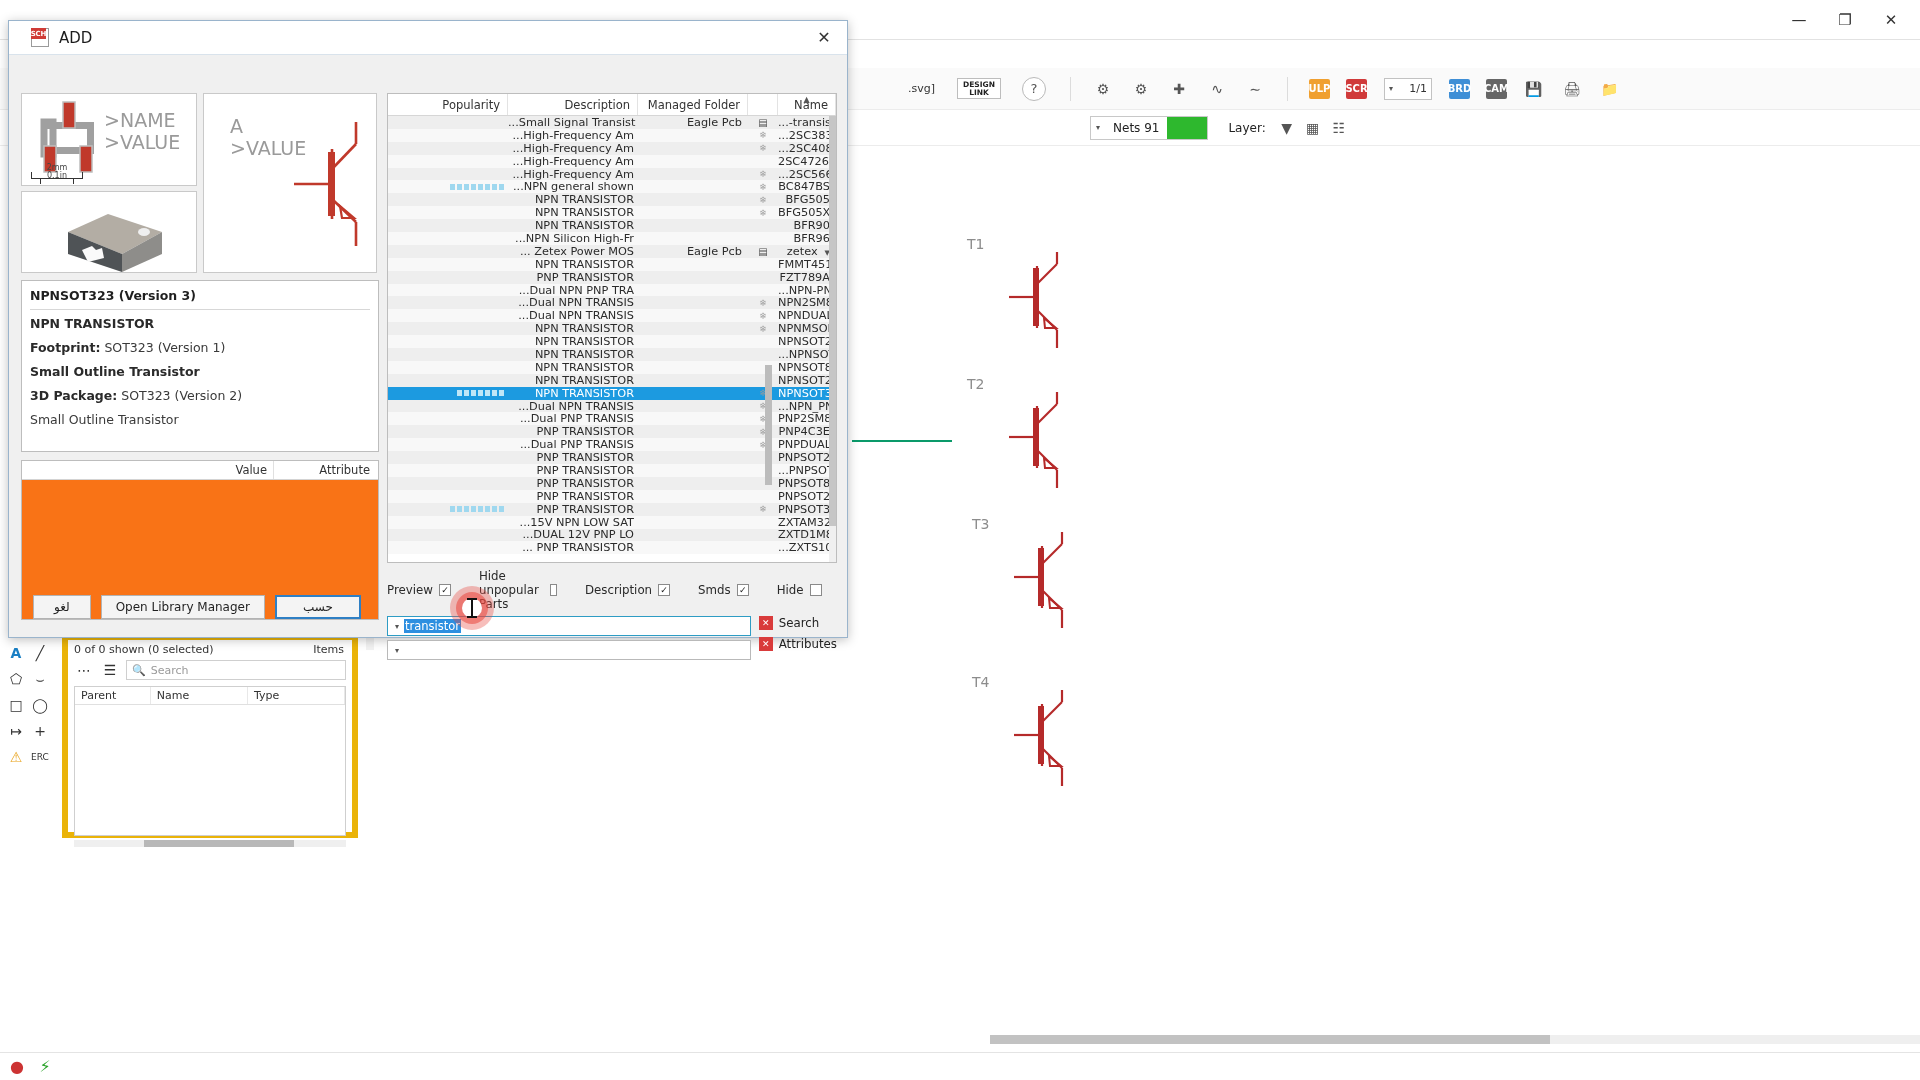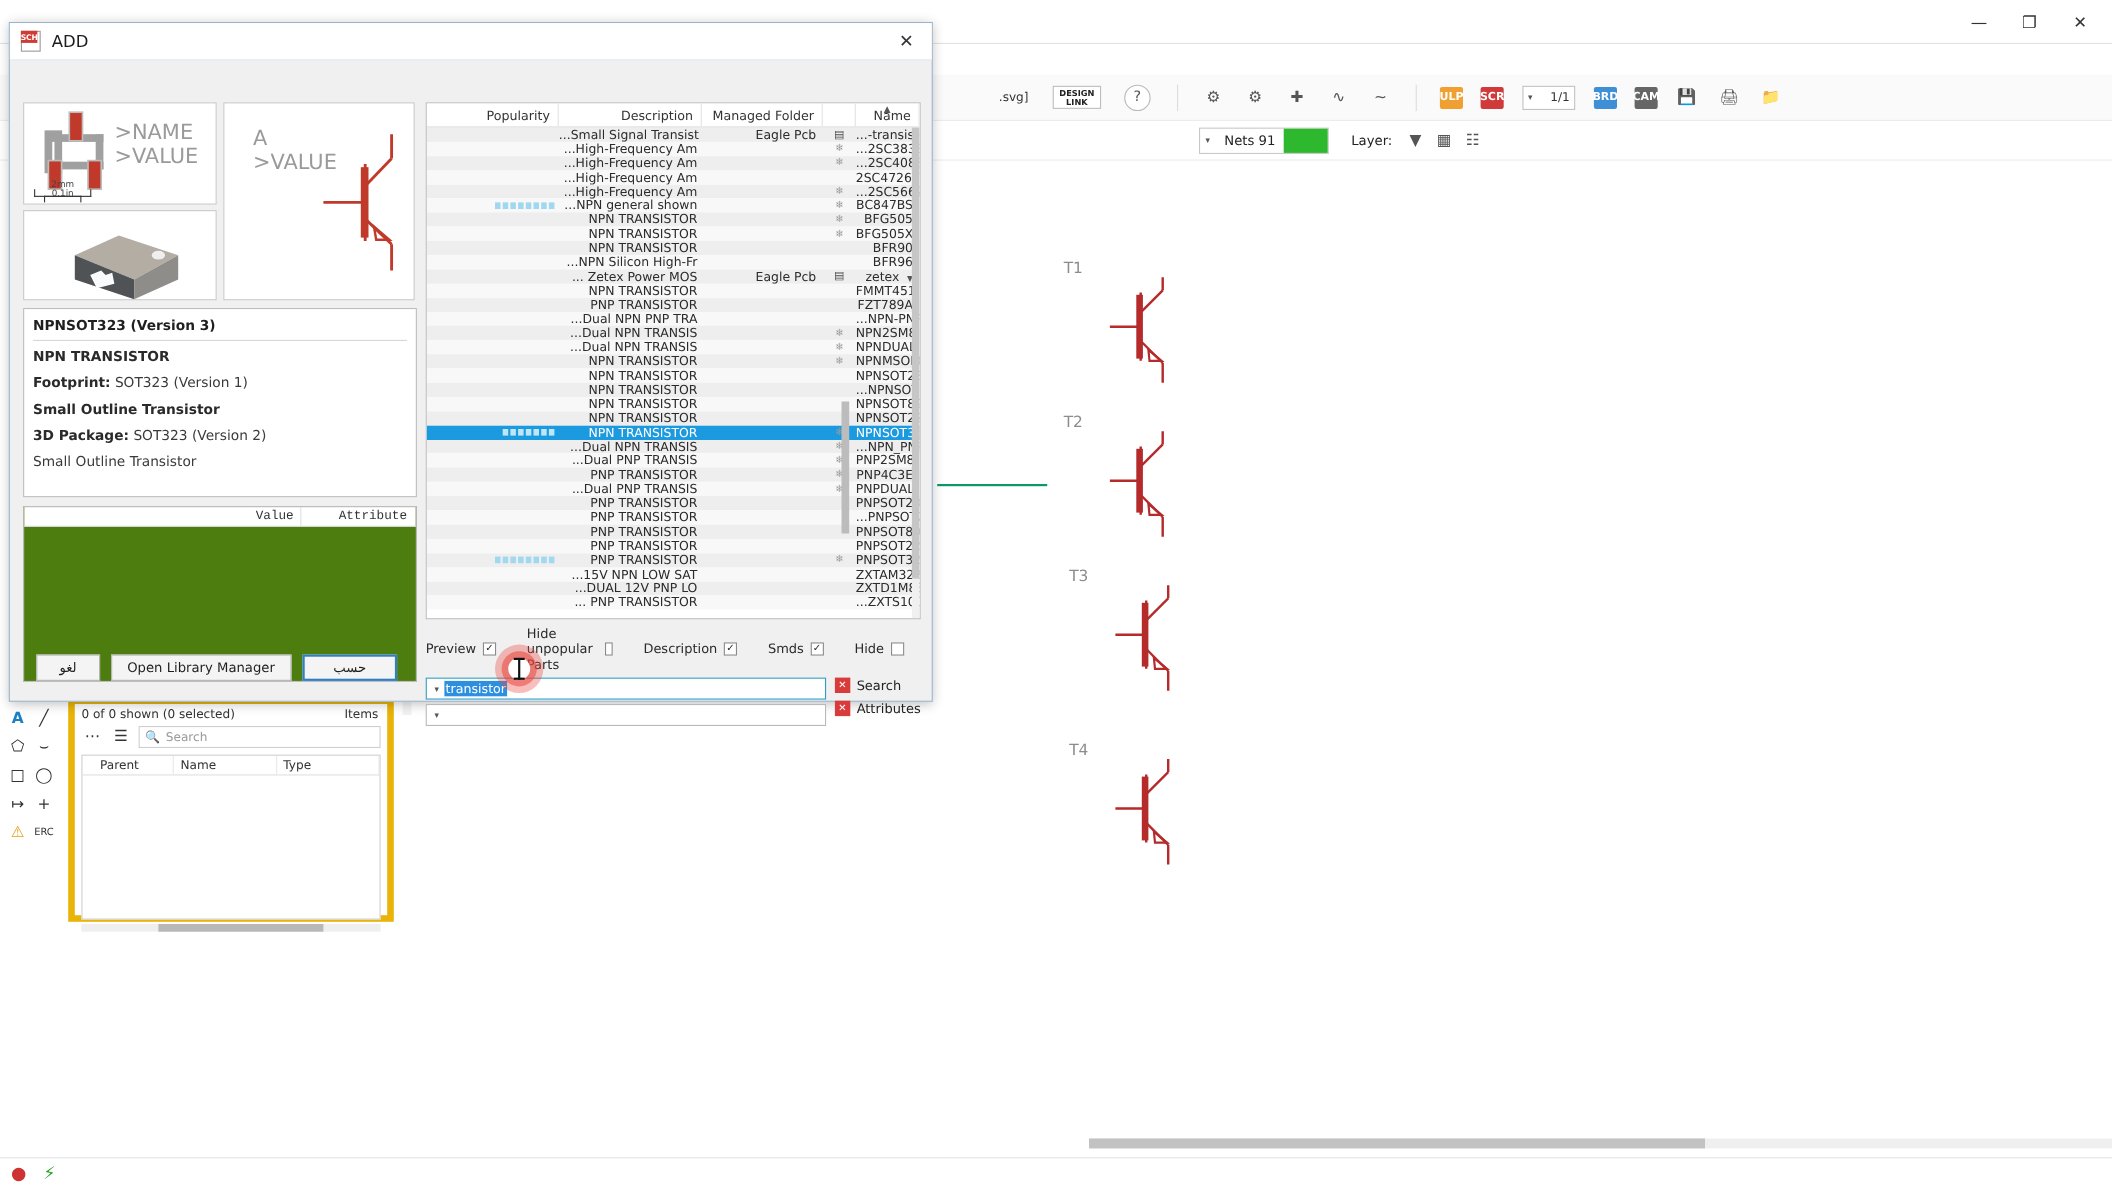--- a/index.html
+++ b/index.html
@@ -166,21 +166,21 @@
     position: absolute; left: 8px; top: 20px; width: 840px; height: 618px;
     background: #f0f0f0; border: 1px solid #9ab4cc;
     box-shadow: 0 2px 10px rgba(0,0,0,0.25);
   }
   .dlg-title {
     height: 34px; background: #ffffff; border-bottom: 1px solid #d9e3ec;
     display: flex; align-items: center; padding: 0 6px;
   }
   .dlg-icon {
     width: 18px; height: 19px; background: #fff; border: 1px solid #9a9a9a;
-    position: relative; margin-right: 10px; margin-left: 4px;
+    position: relative; margin-right: 10px; margin-left: 16px;
   }
   .dlg-icon .tag {
     position: absolute; left: -1px; top: -1px; width: 15px; height: 11px;
     background: #cf3b36; color: #fff; font-size: 7px; font-weight: bold;
     display: flex; align-items: center; justify-content: center;
     letter-spacing: -0.2px;
   }
   .dlg-title-text { font-size: 15px; color: #1c1c1c; }
   .dlg-close {
     margin-left: auto; width: 34px; height: 28px;
@@ -215,22 +215,22 @@
     margin-top: 7px; border: 1px solid #bdbdbd; background: #fff;
     height: 172px; padding: 7px 8px 1px 8px; overflow: hidden;
   }
   .info-title { font-size: 12.5px; font-weight: bold; color: #1f1f1f; padding-bottom: 6px; }
   .info-hr { border-top: 1px solid #d7d7d7; margin-bottom: 6px; }
   .info-line { font-size: 12.5px; color: #2a2a2a; margin-bottom: 9px; }
   .info-line b { font-weight: bold; }
   .info-line .norm { font-weight: normal; color: #3a3a3a; }
 
   .attr-box {
-    margin-top: 8px; border: 1px solid #bdbdbd; background: #4d7c0f;
-    height: 160px; overflow: hidden; font-family: Liberation Mono, monospace;
+    margin-top: 8px; border: 1px solid #bdbdbd; background: #f97316;
+    height: 160px; overflow: hidden;
   }
   .attr-thead { display: flex; background: #fff; border-bottom: 1px solid #d3d3d3; }
   .attr-th {
     font-size: 11.5px; color: #333; padding: 2px 6px; text-align: right;
   }
   .attr-th.val { width: 252px; border-right: 1px solid #e0e0e0; }
   .attr-th.att { width: 102px; }
   .attr-row { display: flex; font-size: 11.5px; color: #2b2b2b; height: 16px; align-items: center; }
   .attr-row.odd { background: #f5f5f5; }
   .attr-row.even { background: #fbfbfb; }
@@ -501,21 +501,21 @@
       <div class="lp-bar">
         <span class="st-ic">⋯</span>
         <span class="st-ic">☰</span>
         <div class="lp-search">
           <span style="margin-right:5px;">🔍</span>
           <span>Search</span>
         </div>
       </div>
       <div class="lp-table">
         <div class="lp-thead" id="items-thead">
-            <div class="lp-th" style="width: 78px; margin-left: 10px;">Parent</div>
+            <div class="lp-th" style="width: 78px;">Parent</div>
             <div class="lp-th" style="width: 100px;">Name</div>
             <div class="lp-th" style="width: 100px;">Type</div>
           </div>
       </div>
       <div style="margin:4px 6px 0 6px;height:7px;background:#efefef;">
         <div style="width:150px;height:7px;background:#b8b8b8;margin-left:70px;"></div>
       </div>
     </div>
 
     <div class="statusbar">

